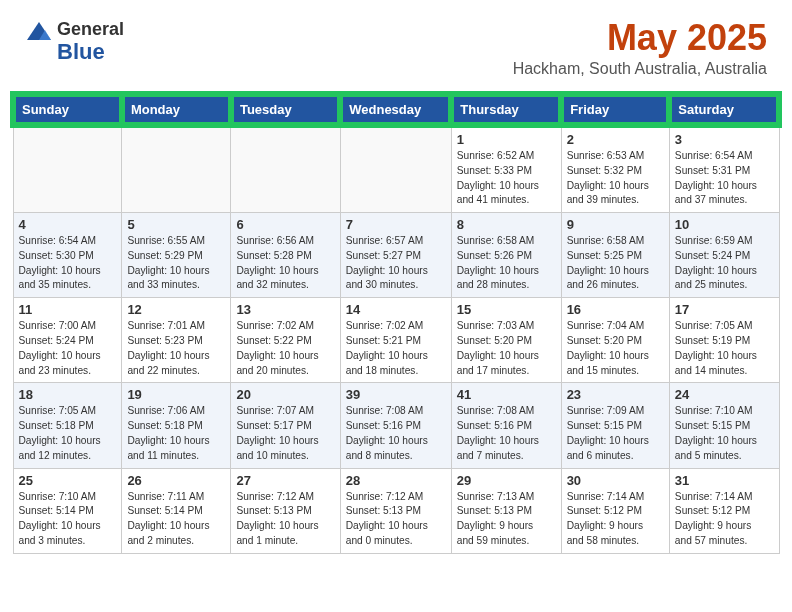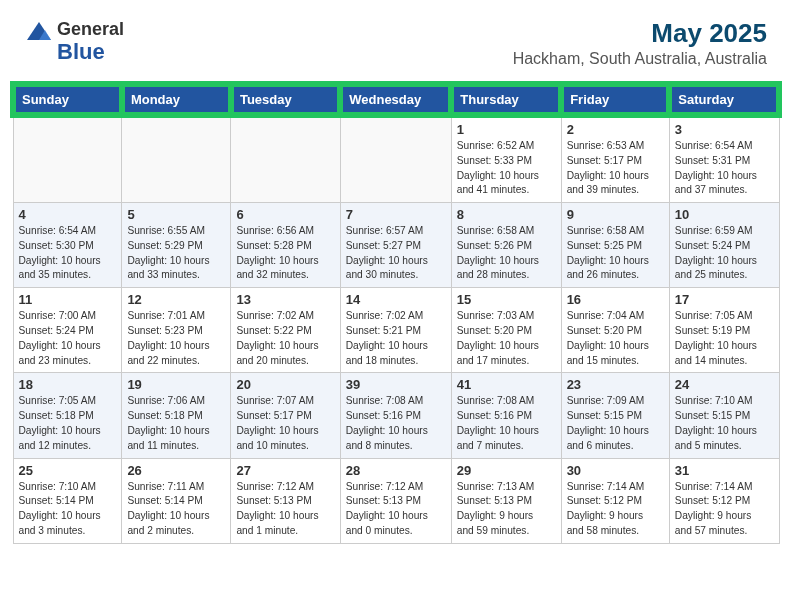--- a/index.html
+++ b/index.html
@@ -37,23 +37,23 @@
     }
     .logo-icon {
       width: 28px;
       height: 28px;
       margin-right: 4px;
     }
     .title-block {
       text-align: right;
     }
     .cal-title {
-      font-size: 26px;
-      font-weight: bold;
-      color: #0c4a6e;
+      font-size: 36px;
+      font-weight: bold;
+      color: #c2410c;
       line-height: 1;
     }
     .cal-subtitle {
       font-size: 16px;
       color: #555;
       margin-top: 4px;
     }
     .calendar {
       width: 100%;
       border-collapse: collapse;
@@ -138,21 +138,21 @@
         <td>
           <span class="day-num">1</span>
           <div class="day-info" style="white-space: pre-line;">Sunrise: 6:52 AM
 Sunset: 5:33 PM
 Daylight: 10 hours
 and 41 minutes.</div>
         </td>
         <td>
           <span class="day-num">2</span>
           <div class="day-info" style="white-space: pre-line;">Sunrise: 6:53 AM
-Sunset: 5:17 PM
+Sunset: 5:32 PM
 Daylight: 10 hours
 and 39 minutes.</div>
         </td>
         <td>
           <span class="day-num">3</span>
           <div class="day-info" style="white-space: pre-line;">Sunrise: 6:54 AM
 Sunset: 5:31 PM
 Daylight: 10 hours
 and 37 minutes.</div>
         </td>

